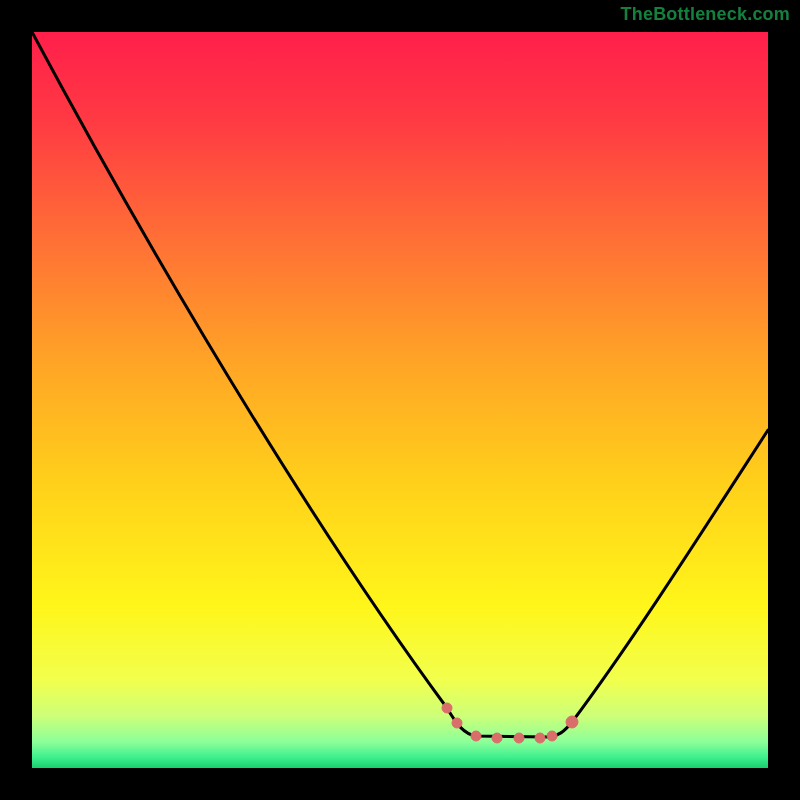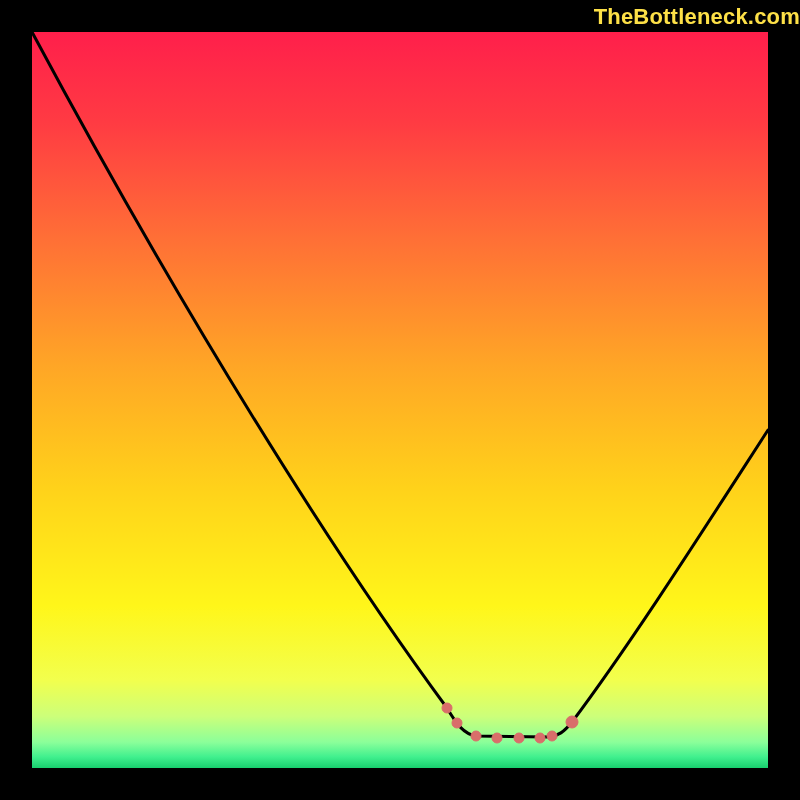--- a/index.html
+++ b/index.html
@@ -13,23 +13,23 @@
   }
   .frame {
     position: relative;
     width: 800px;
     height: 800px;
     background: #000;
   }
   .watermark {
     position: absolute;
     top: 4px;
-    right: 0;
-    color: #fde047;
-    font-size: 22px;
+    right: 10px;
+    color: #15803d;
+    font-size: 18px;
     font-weight: 600;
     letter-spacing: 0.2px;
     z-index: 10;
   }
   .plot-outer {
     position: absolute;
     left: 32px;
     top: 32px;
     width: 736px;
     height: 736px;

